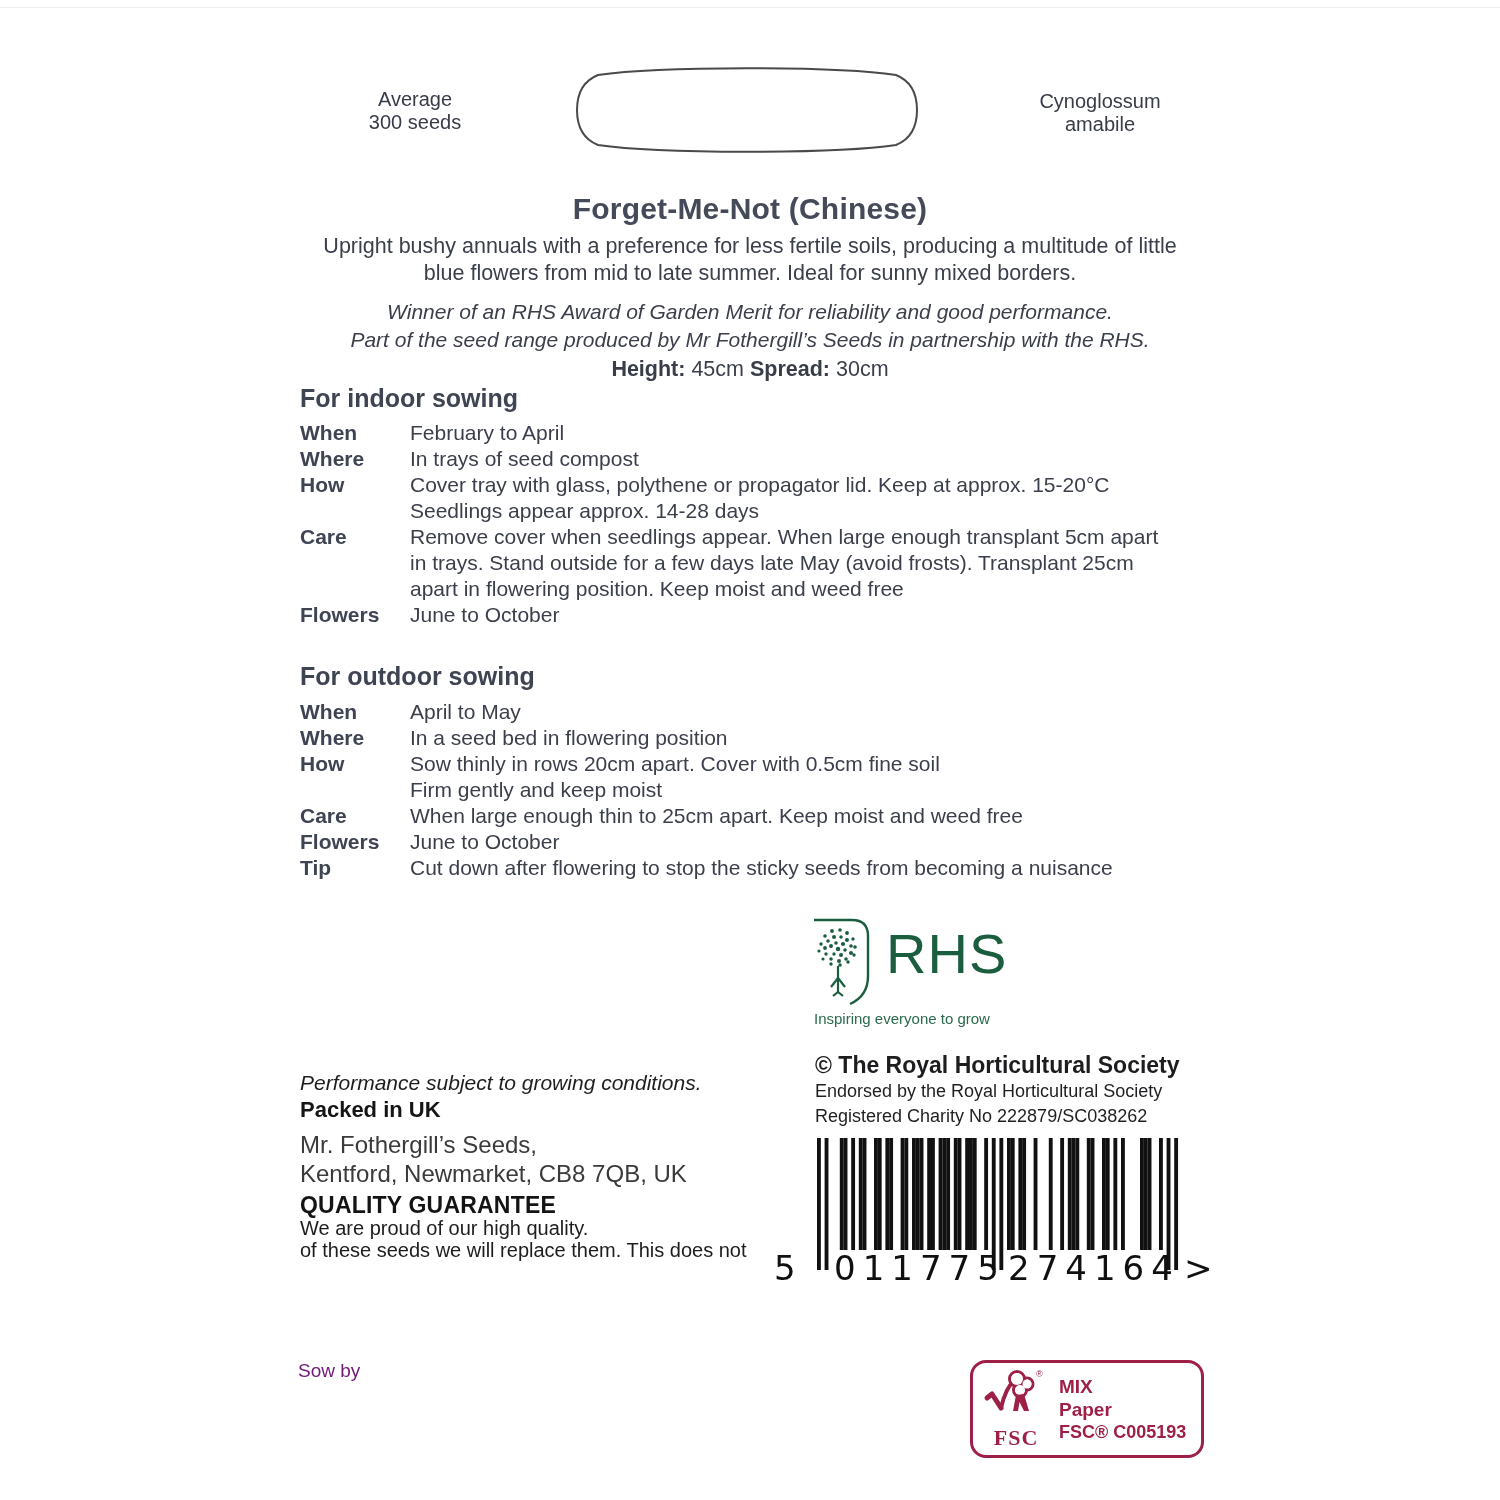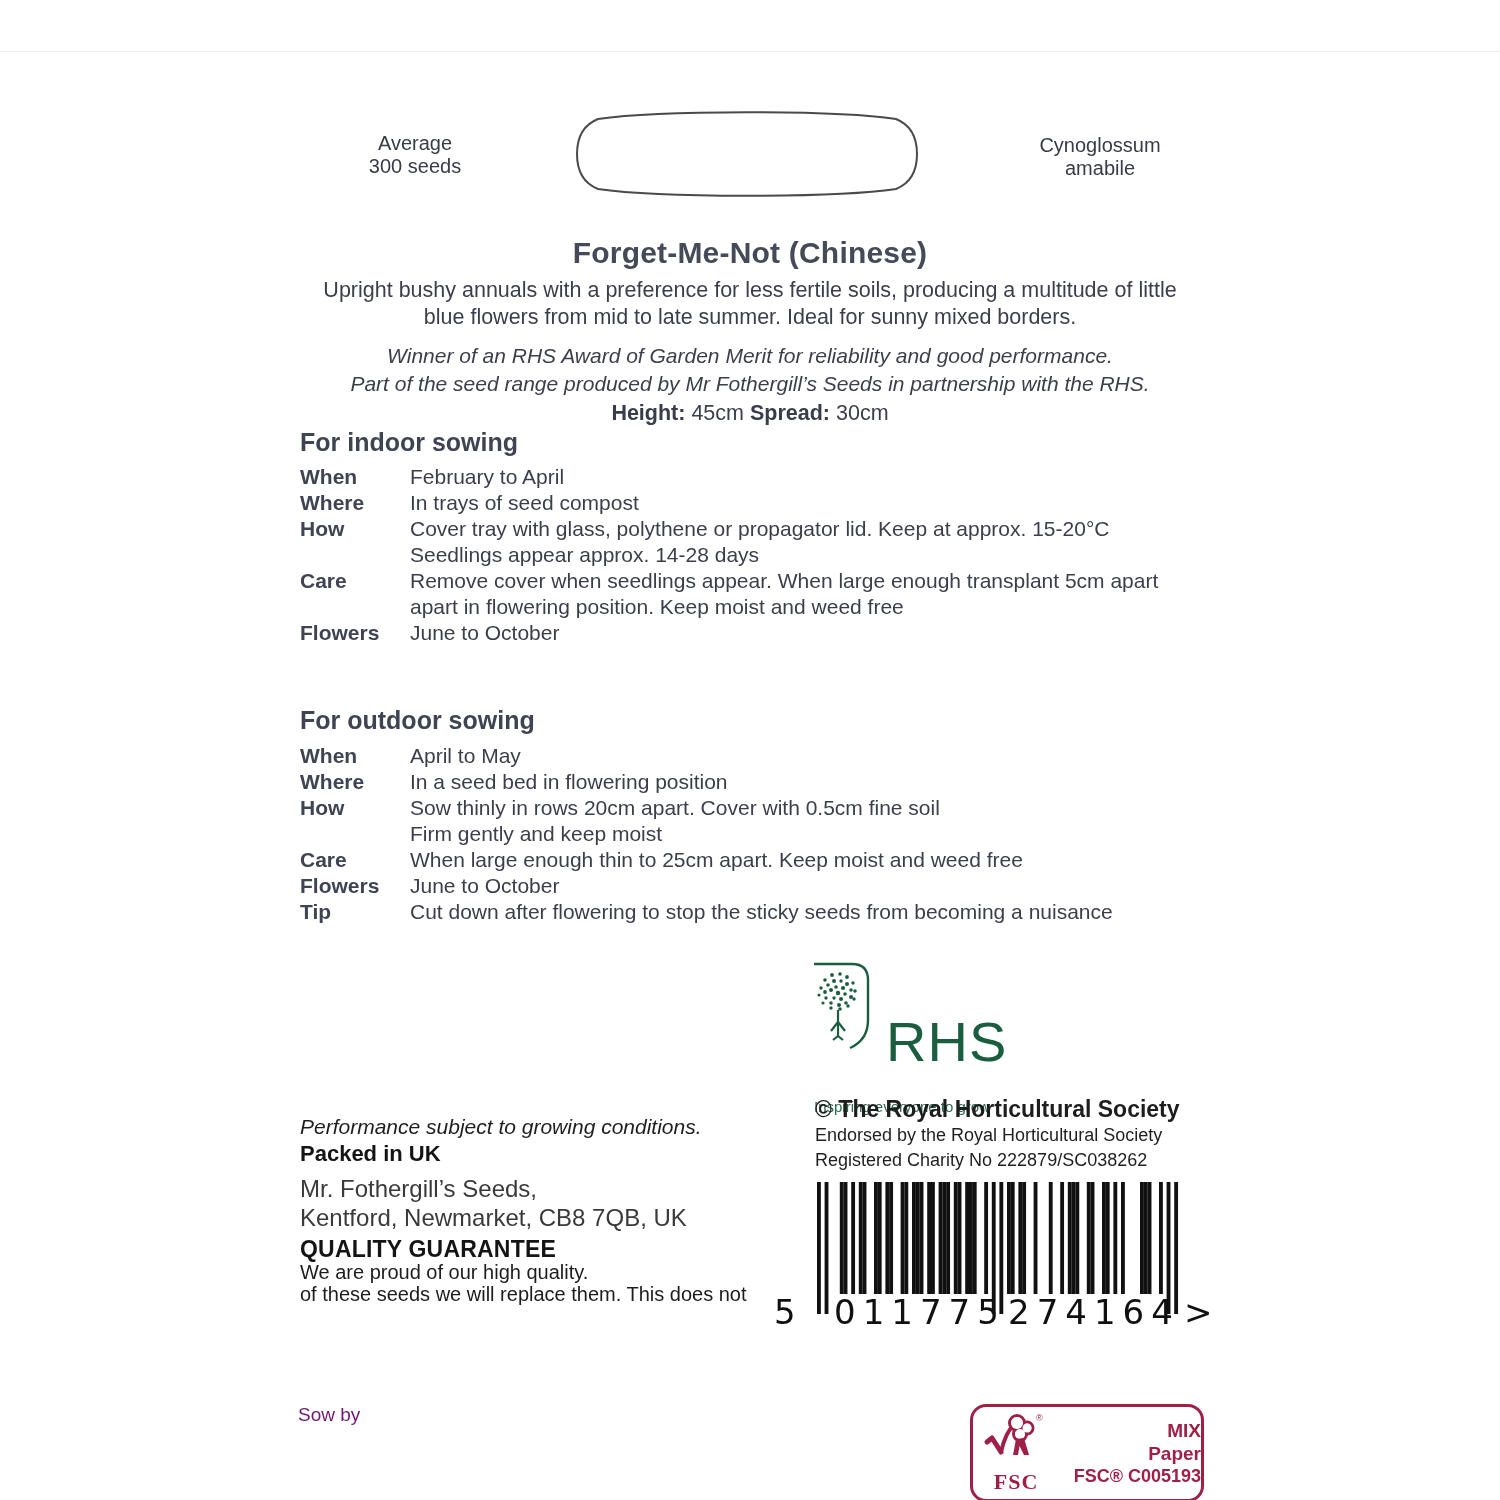--- a/index.html
+++ b/index.html
@@ -1,18 +1,18 @@
 <!DOCTYPE html>
 <html><head>
 <meta charset="utf-8">
 <style>
   html,body{margin:0;padding:0;background:#fff;}
   .page{position:relative;width:1500px;height:1500px;background:#ffffff;overflow:hidden;
         font-family:"Liberation Sans",sans-serif;color:#3c404d;}
-  .abs{position:absolute;margin-top:44px;}
+  .abs{position:absolute;}
   .center{left:0;right:0;text-align:center;}
   .hairline{height:1px;background:#ececec;left:0;right:0;}
 
   
   .smallcap{font-size:20px;line-height:23px;text-align:center;color:#383c48;}
   .oval-svg{stroke:#4a4a4a;fill:none;stroke-width:2;}
 
   
   .title{font-size:30px;font-weight:bold;color:#454a58;letter-spacing:.2px;}
   .desc{font-size:21.5px;line-height:27px;color:#3b3f4b;white-space:nowrap;}
@@ -45,21 +45,21 @@
   .barcode-wrap{left:772px;top:1138px;width:440px;height:166px;}
   .barcode-wrap svg{position:absolute;left:45px;top:0;}
   .bc-digit{position:absolute;top:110px;font-size:34px;color:#101010;font-family:"DejaVu Sans",sans-serif;}
 
   
   .fsc-box{left:970px;top:1360px;width:228px;height:92px;border:3px solid #9e2046;border-radius:16px;
            display:flex;align-items:stretch;color:#9e2046;}
   .fsc-left{width:86px;position:relative;}
   .fsc-word{position:absolute;left:0;right:0;bottom:4px;text-align:center;
             font-family:"Liberation Serif",serif;font-weight:bold;font-size:22px;letter-spacing:1px;}
-  .fsc-right{flex:1;display:flex;flex-direction:column;justify-content:center;align-items:flex-end;gap:1px;
+  .fsc-right{flex:1;display:flex;flex-direction:column;justify-content:center;align-items:flex-start;gap:1px;
              font-weight:bold;}
   .fsc-mix{font-size:19px;}
   .fsc-paper{font-size:19px;}
   .fsc-lic{font-size:18px;white-space:nowrap;}
 </style>
 </head>
 <body>
 
 <div class="page">
   <div class="abs hairline" style="top:7px"></div>
@@ -105,20 +105,21 @@
       <div class="tlabel">How</div>
       <div>
         <div class="tline">Cover tray with glass, polythene or propagator lid. Keep at approx. 15-20°C</div>
         <div class="tline">Seedlings appear approx. 14-28 days</div>
       </div>
     </div>
     <div class="trow">
       <div class="tlabel">Care</div>
       <div>
         <div class="tline">Remove cover when seedlings appear. When large enough transplant 5cm apart</div>
+        <div class="tline">in trays. Stand outside for a few days late May (avoid frosts). Transplant 25cm</div>
         <div class="tline">apart in flowering position. Keep moist and weed free</div>
       </div>
     </div>
     <div class="trow">
       <div class="tlabel">Flowers</div>
       <div>
           <div class="tline">June to October</div>
         </div>
     </div>
   </div>

